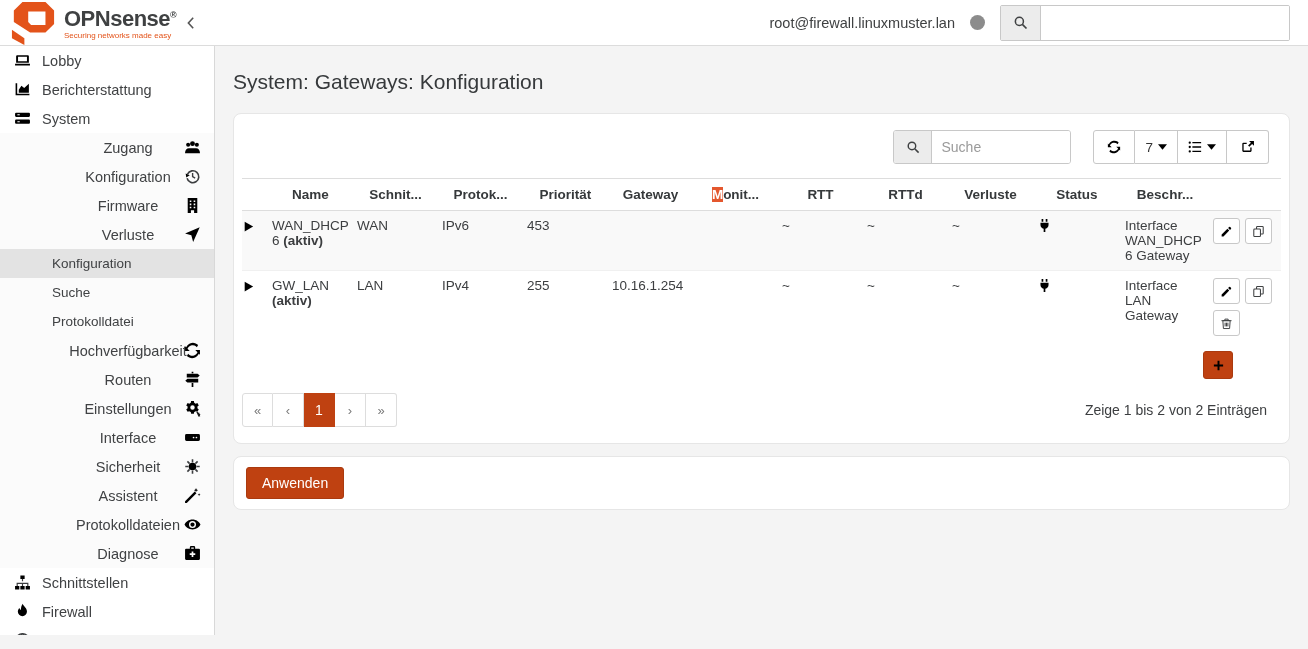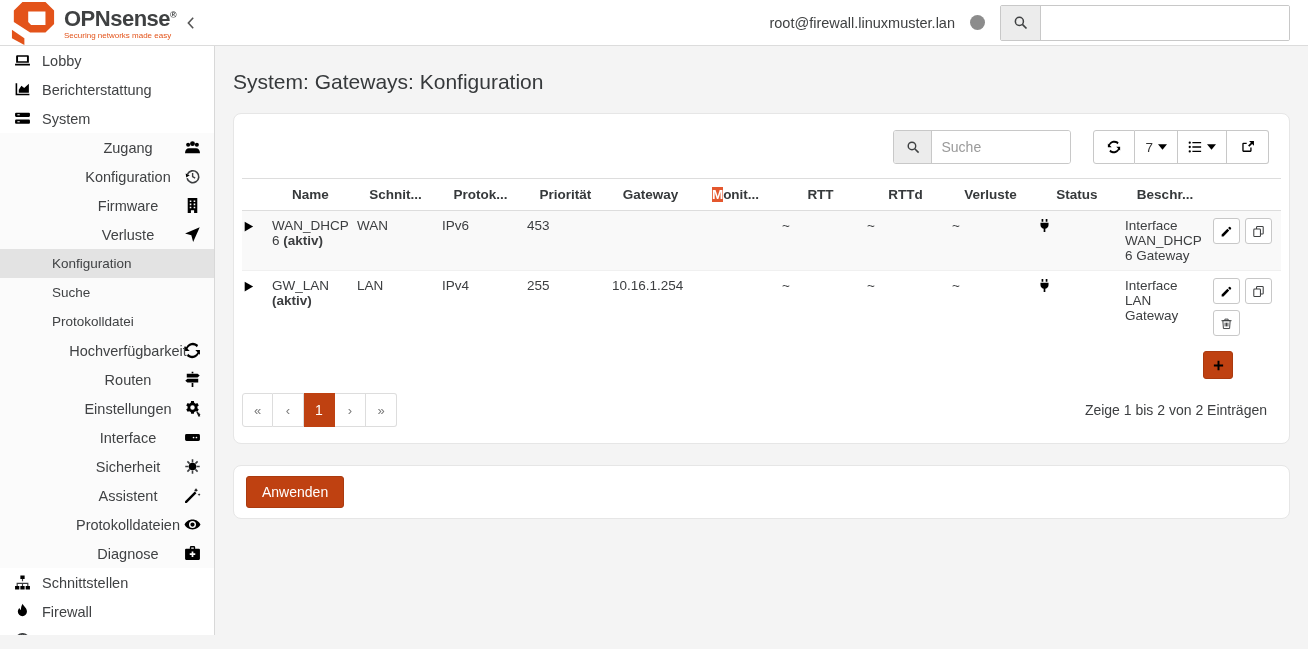--- a/index.html
+++ b/index.html
@@ -75,21 +75,21 @@
   .add-btn svg { width:13px; height:13px; }
 
   .grid-footer { display:flex; justify-content:space-between; align-items:center; margin-top:12px; padding:0 14px 0 0; }
   .pagination { display:flex; }
   .pbtn { height:34px; min-width:31px; padding:0 10px; background:#fff; border:1px solid #ddd; border-left-width:0; color:#7a7a7a; font-size:13px; display:flex; align-items:center; justify-content:center; cursor:pointer; font-family:inherit; }
   .pbtn:first-child { border-left-width:1px; border-radius:3px 0 0 3px; }
   .pbtn:last-child { border-radius:0 3px 3px 0; }
   .pbtn.active { background:#bf4111; border-color:#bf4111; color:#fff; font-size:14px; }
   .entries-summary { font-size:14px; color:#3c3e40; }
 
-  .panel-apply { margin-top:21px; padding:10px 12px; }
+  .panel-apply { margin-top:12px; padding:10px 12px; }
   .apply-btn { background:#bf4111; border:1px solid #aa3a0f; border-radius:3px; color:#fff; font-size:14px; padding:7px 15px; cursor:pointer; font-family:inherit; }
 </style>
 </head>
 <body>
 
 <svg width="0" height="0" style="position:absolute" aria-hidden="true">
   <defs>
     <symbol id="i-laptop" viewBox="0 0 16 16">
         <path d="M3 3h10a1 1 0 0 1 1 1v6H2V4a1 1 0 0 1 1-1zm.8 1.4v4.2h8.4V4.4zM1 11h14v1.6H1z"></path>
       </symbol>

